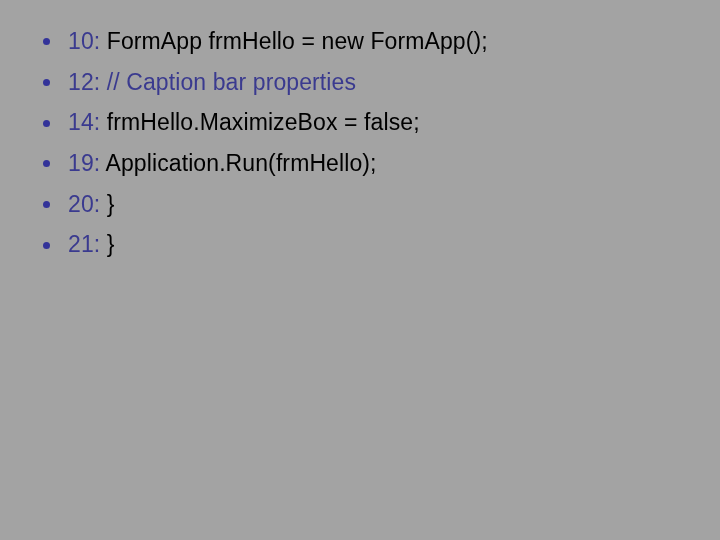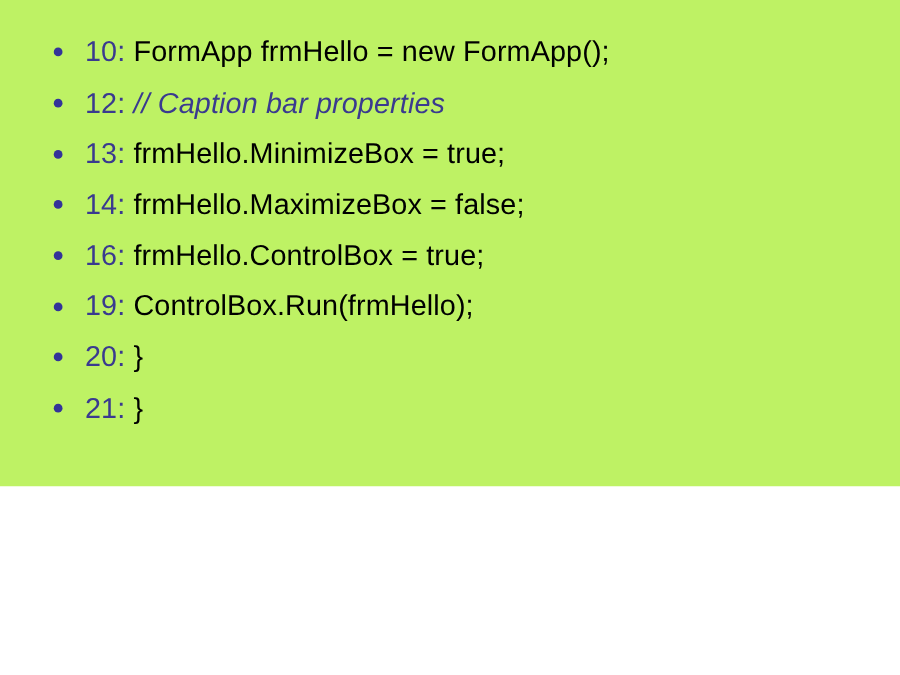--- a/index.html
+++ b/index.html
@@ -10,22 +10,22 @@
     width: 720px;
     height: 540px;
     background: #ffffff;
     font-family: "Liberation Sans", sans-serif;
     overflow: hidden;
   }
 
   #slide {
     position: relative;
     width: 720px;
-    height: 389px;
-    background: #bef264;
+    height: 540px;
+    background: #a3a3a3;
     box-sizing: border-box;
   }
 
   #code-list {
     list-style: none;
     margin: 0;
     padding: 0;
     position: absolute;
     left: 0;
     top: 21px;
@@ -59,30 +59,27 @@
     color: #3a3a8f;
   }
 
   .code-text {
     color: #000000;
   }
 
   
   .code-line.is-comment .code-text {
     color: #3a3a8f;
-    font-style: italic;
   }
 </style>
 </head>
 <body>
 
 <div id="slide">
   <ul id="code-list">
       <li class="code-line"><span class="bullet-icon"></span><span class="line-no">10:</span> <span class="code-text">FormApp frmHello = new FormApp();</span></li>
       <li class="code-line is-comment"><span class="bullet-icon"></span><span class="line-no">12:</span> <span class="code-text">// Caption bar properties</span></li>
-      <li class="code-line"><span class="bullet-icon"></span><span class="line-no">13:</span> <span class="code-text">frmHello.MinimizeBox = true;</span></li>
       <li class="code-line"><span class="bullet-icon"></span><span class="line-no">14:</span> <span class="code-text">frmHello.MaximizeBox = false;</span></li>
-      <li class="code-line"><span class="bullet-icon"></span><span class="line-no">16:</span> <span class="code-text">frmHello.ControlBox = true;</span></li>
-      <li class="code-line"><span class="bullet-icon"></span><span class="line-no">19:</span> <span class="code-text">ControlBox.Run(frmHello);</span></li>
+      <li class="code-line"><span class="bullet-icon"></span><span class="line-no">19:</span> <span class="code-text">Application.Run(frmHello);</span></li>
       <li class="code-line"><span class="bullet-icon"></span><span class="line-no">20:</span> <span class="code-text">}</span></li>
       <li class="code-line"><span class="bullet-icon"></span><span class="line-no">21:</span> <span class="code-text">}</span></li>
     </ul>
 </div>
 
 </body></html>

